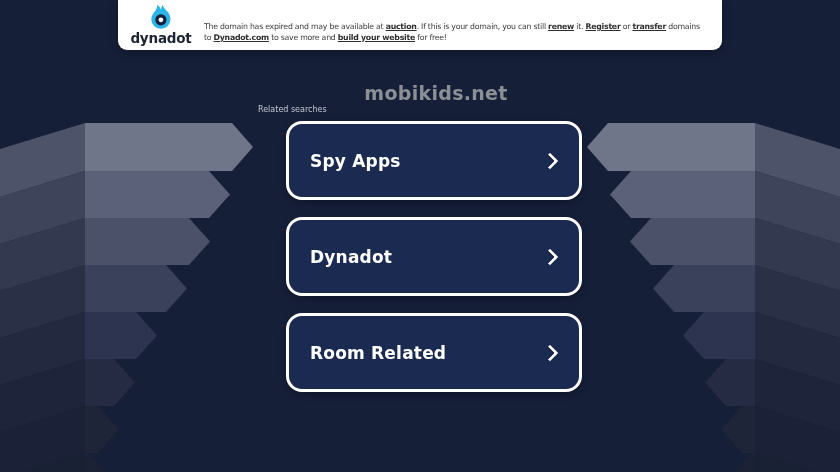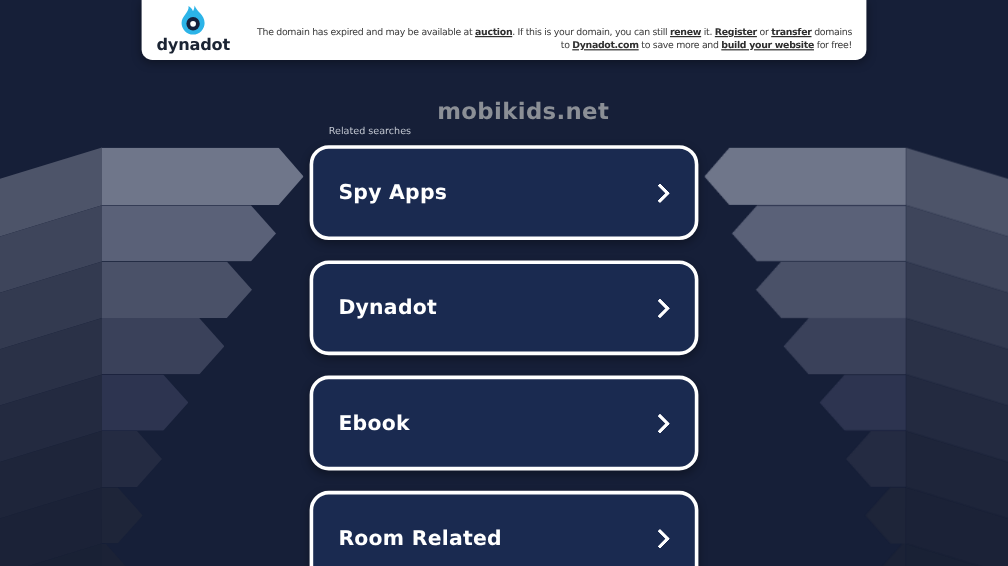--- a/index.html
+++ b/index.html
@@ -32,39 +32,39 @@
   
   .banner {
     position:absolute; left:118px; top:0; width:604px; height:50px;
     background:var(--banner-background,#ffffff);
     border-radius:0 0 9px 9px; box-shadow:0 2px 8px rgba(0,0,0,.35);
     display:flex; z-index:30; overflow:hidden;
   }
   .logo { width:86px; display:flex; flex-direction:column; align-items:center;
           justify-content:flex-start; padding-top:4px; cursor:pointer; }
   .brand { font-size:13.5px; font-weight:bold; color:#1b2433; letter-spacing:-0.2px; line-height:1.1; }
-  .msg { flex:1; text-align:right; padding:13px 12px 0 0; font-size:7.8px;
+  .msg { flex:1; text-align:left; padding:13px 12px 0 0; font-size:7.8px;
          letter-spacing:-0.25px; line-height:11px; white-space:nowrap;
          color:var(--banner-text,#3b3b3b); }
   .msg a { color:#2e2e2e; font-weight:bold; text-decoration:underline; cursor:pointer; }
 
   
   .title { position:absolute; top:66px; left:0; width:100%; text-align:center;
            font-size:19px; font-weight:bold; letter-spacing:0.3px;
            color:var(--title-text,#8b8f96); z-index:20; margin:16px; }
-  .related-label { position:absolute; left:274px; top:105px; font-size:8px;
+  .related-label { position:absolute; left:258px; top:105px; font-size:8px;
                    color:#c3c8d2; z-index:20; }
   .rs-list { position:absolute; left:258px; top:121px; width:324px;
              display:flex; flex-direction:column; gap:17px; z-index:20; }
   .rs-btn { box-sizing:border-box; height:79px; flex:0 0 79px;
             background:var(--panel-background,#1a2a50);
             border:3px solid var(--panel-border,#ffffff); border-radius:16px;
             display:flex; align-items:center; justify-content:space-between;
             padding:0 21px; cursor:pointer; box-shadow:0 3px 7px rgba(0,0,0,.3);
-            font-family:inherit; }
+            font-family:inherit;margin-left:28px; }
   .rs-label { font-size:17px; font-weight:bold; letter-spacing:0.2px;
               color:var(--button-text,#ffffff); }
   .chev { width:9px; height:9px; border-top:3px solid #fff; border-right:3px solid #fff;
           border-radius:1px; transform:rotate(45deg); margin-right:2px; }
 </style>
 </head>
 <body>
 
 <div class="screen">
 
@@ -126,24 +126,20 @@
   <button class="rs-btn">
     <span class="rs-label">Spy Apps</span>
     <span class="chev"></span>
   </button>
 
   <button class="rs-btn">
     <span class="rs-label">Dynadot</span>
     <span class="chev"></span>
   </button>
 
-  <button class="rs-btn">
-    <span class="rs-label">Ebook</span>
-    <span class="chev"></span>
-  </button>
 
   <button class="rs-btn">
     <span class="rs-label">Room Related</span>
     <span class="chev"></span>
   </button>
 </div>
 
 </div>
 
 </body></html>

